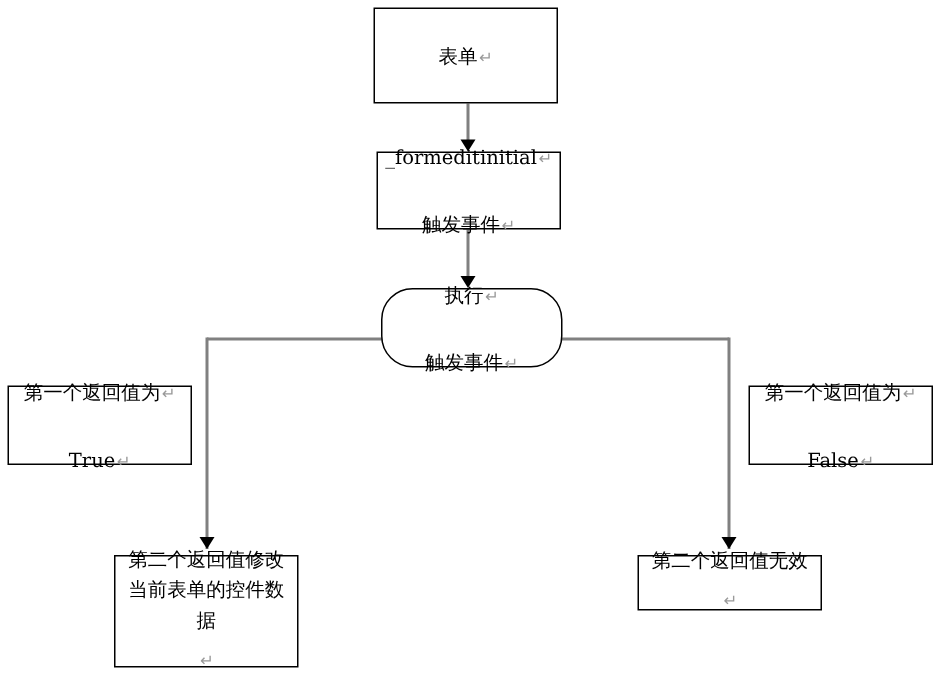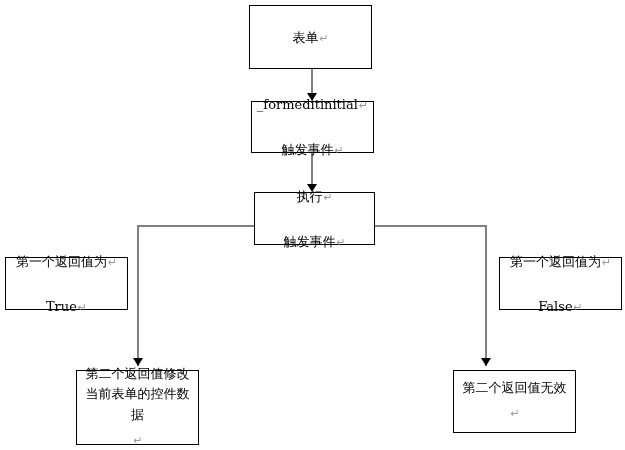--- a/index.html
+++ b/index.html
@@ -98,21 +98,21 @@
 
   <div class="node" style="left:251px; top:101px; width:123px; height:52px;">
     <div>
       <span class="line-latin">_formeditinitial</span><span class="pilcrow">↵</span>
     </div>
     <div>
       <span class="line-cn">触发事件</span><span class="pilcrow">↵</span>
     </div>
   </div>
 
-  <div class="node" style="left:254px; top:192px; width:121px; height:53px;">
+  <div class="node" style="left:254px; top:192px; width:121px; height:53px;border-radius:21px;">
     <div>
       <span class="line-cn">执行</span><span class="pilcrow">↵</span>
     </div>
     <div>
       <span class="line-cn">触发事件</span><span class="pilcrow">↵</span>
     </div>
   </div>
 
   <div class="node" style="left:5px; top:257px; width:123px; height:53px;">
     <div>
@@ -131,19 +131,19 @@
       <span class="line-latin">False</span><span class="pilcrow">↵</span>
     </div>
   </div>
 
   <div class="node wrapbox" style="left:76px; top:370px; width:123px; height:75px; padding:0 6px;align-items:center;">
     <div>
       <span class="line-cn">第二个返回值修改当前表单的控件数据</span><span class="pilcrow">↵</span>
     </div>
   </div>
 
-  <div class="node wrapbox" style="left:425px; top:370px; width:123px; height:63px; padding:0 6px;margin-left:28px;">
+  <div class="node wrapbox" style="left:425px; top:370px; width:123px; height:37px; padding:0 6px;">
     <div>
       <span class="line-cn">第二个返回值无效</span><span class="pilcrow">↵</span>
     </div>
   </div>
 
 </div>
 
 </body></html>

